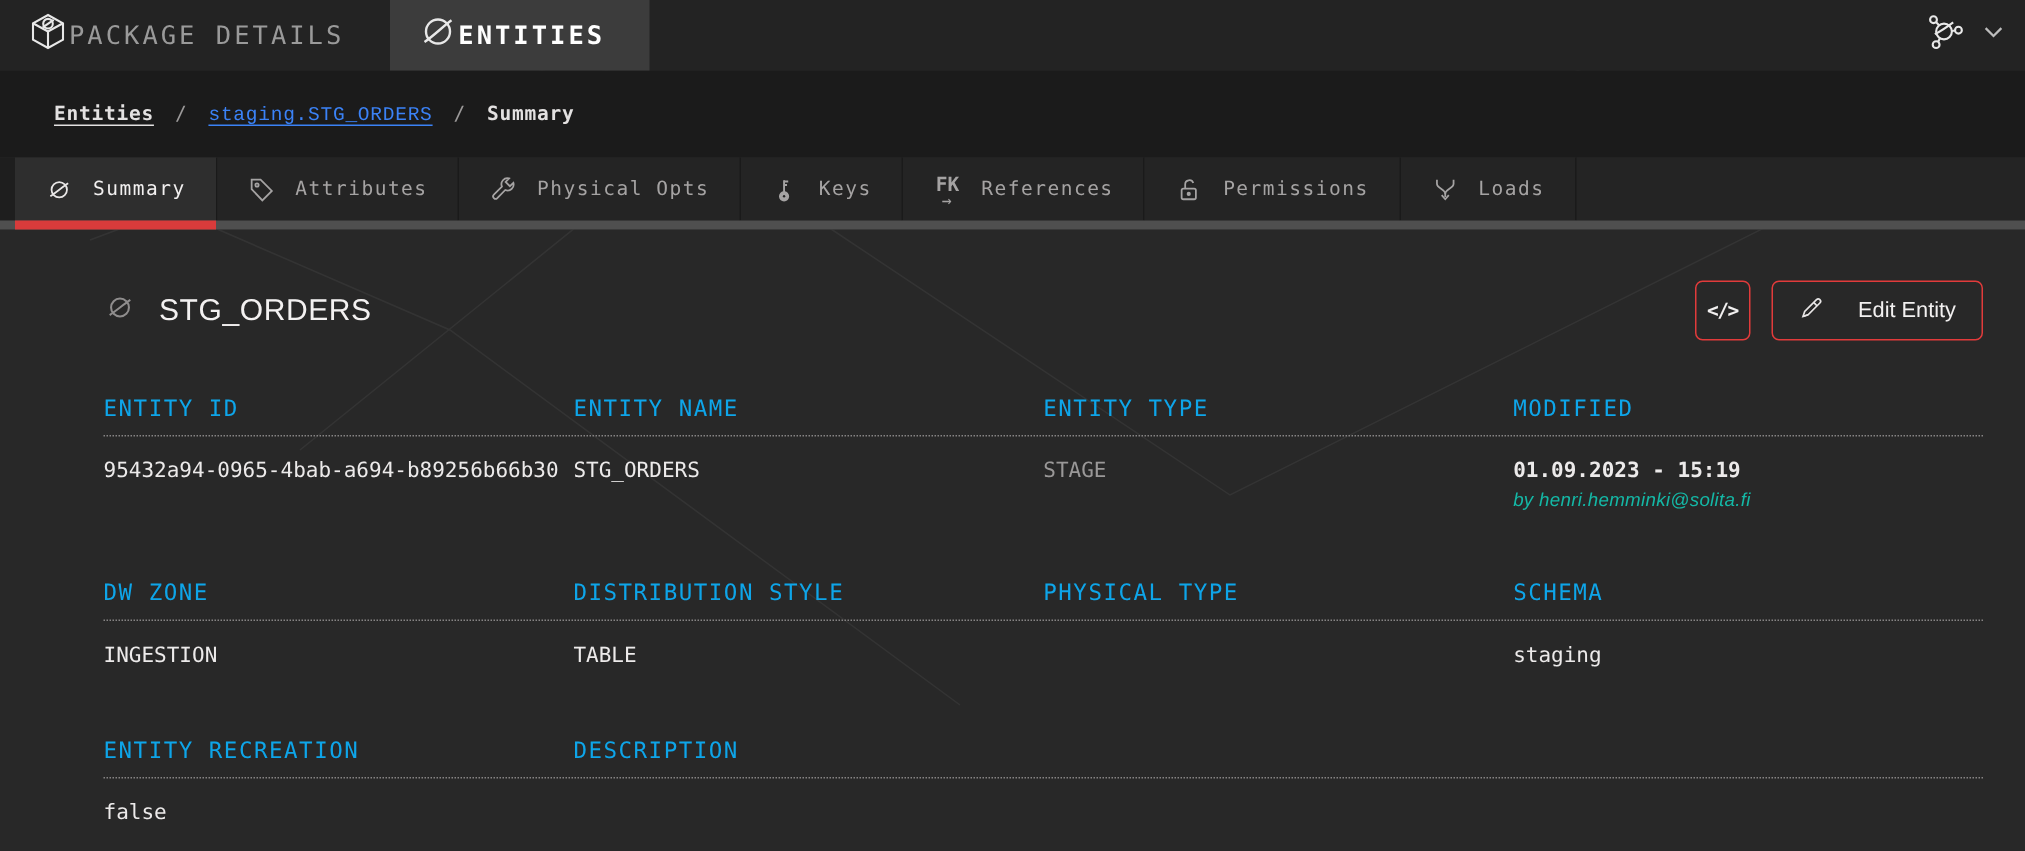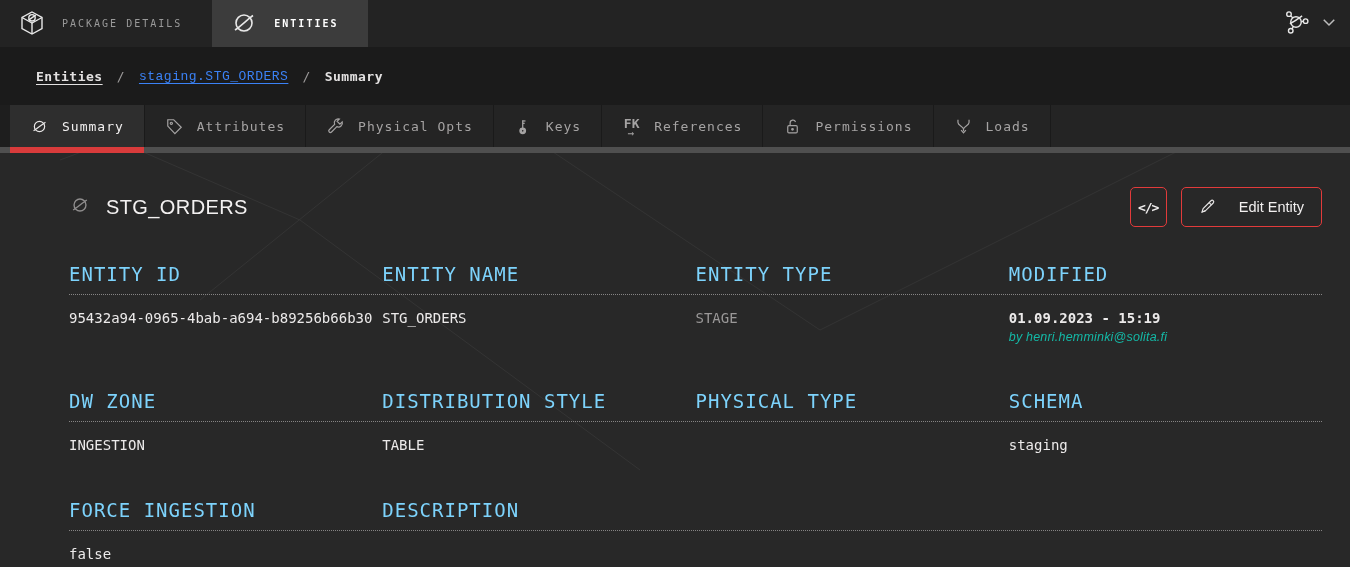--- a/index.html
+++ b/index.html
@@ -24,23 +24,23 @@
     position:relative;
   }
   .mono{font-family:"DejaVu Sans Mono","Liberation Mono",monospace;}
 
   
   .topbar{
     height:47px;background:var(--bg-topbar);
     display:flex;align-items:stretch;position:relative;z-index:2;
   }
   .topbar-tab{
-    display:flex;align-items:center;gap:16px;padding:0 30px 0 18px;
-    font-family:"DejaVu Sans Mono","Liberation Mono",monospace;
-    font-size:10px;letter-spacing:2px;cursor:pointer;
+    display:flex;align-items:center;padding:0 30px 0 18px;
+    font-family:"DejaVu Sans Mono","Liberation Mono",monospace;
+    font-size:17px;letter-spacing:2px;cursor:pointer;
   }
   .topbar-tab .label{color:var(--text-dim);}
   .topbar-tab.active{background:var(--bg-topbar-active);}
   .topbar-tab.active .label{color:#fff;font-weight:700;}
   .topbar-icon{width:28px;height:28px;color:#e8e8e8;}
   .topbar-right{margin-left:auto;display:flex;align-items:center;gap:10px;padding-right:12px;}
   .chev{width:18px;height:18px;color:#bdbdbd;}
 
   
   .crumbbar{
@@ -90,21 +90,21 @@
   .btn-edit{padding:0 17px;gap:22px;font-size:14.5px;font-weight:400;font-family:"Liberation Sans",sans-serif;}
   .pen-icon{width:18px;height:18px;color:#e8e6e6;}
 
   
   .field-row{margin-top:46px;}
   .field-row.first{margin-top:36px;}
   .labels,.values{display:grid;grid-template-columns:repeat(4,1fr);}
   .labels{
     padding-bottom:9px;border-bottom:1px dotted #868484;
     font-family:"DejaVu Sans Mono","Liberation Mono",monospace;
-    font-size:19px;letter-spacing:1px;color:#7dd3fc;
+    font-size:15px;letter-spacing:1px;color:#0ea5e9;
   }
   .values{
     padding-top:15px;
     font-family:"DejaVu Sans Mono","Liberation Mono",monospace;
     font-size:14px;color:#eceaea;
   }
   .value.muted{color:#9a9898;}
   .value.bold{font-weight:700;}
   .subvalue{
     display:block;margin-top:4px;font-family:"Liberation Sans",sans-serif;
@@ -305,21 +305,21 @@
     <div class="values">
       <div><span class="value">INGESTION</span></div>
       <div><span class="value">TABLE</span></div>
       <div><span class="value"></span></div>
       <div><span class="value">staging</span></div>
     </div>
   </section>
 
   <section class="field-row">
     <div class="labels">
-      <span>FORCE INGESTION</span>
+      <span>ENTITY RECREATION</span>
       <span>DESCRIPTION</span>
       <span></span>
       <span></span>
     </div>
     <div class="values">
       <div><span class="value">false</span></div>
       <div><span class="value"></span></div>
       <div><span class="value"></span></div>
       <div><span class="value"></span></div>
     </div>

